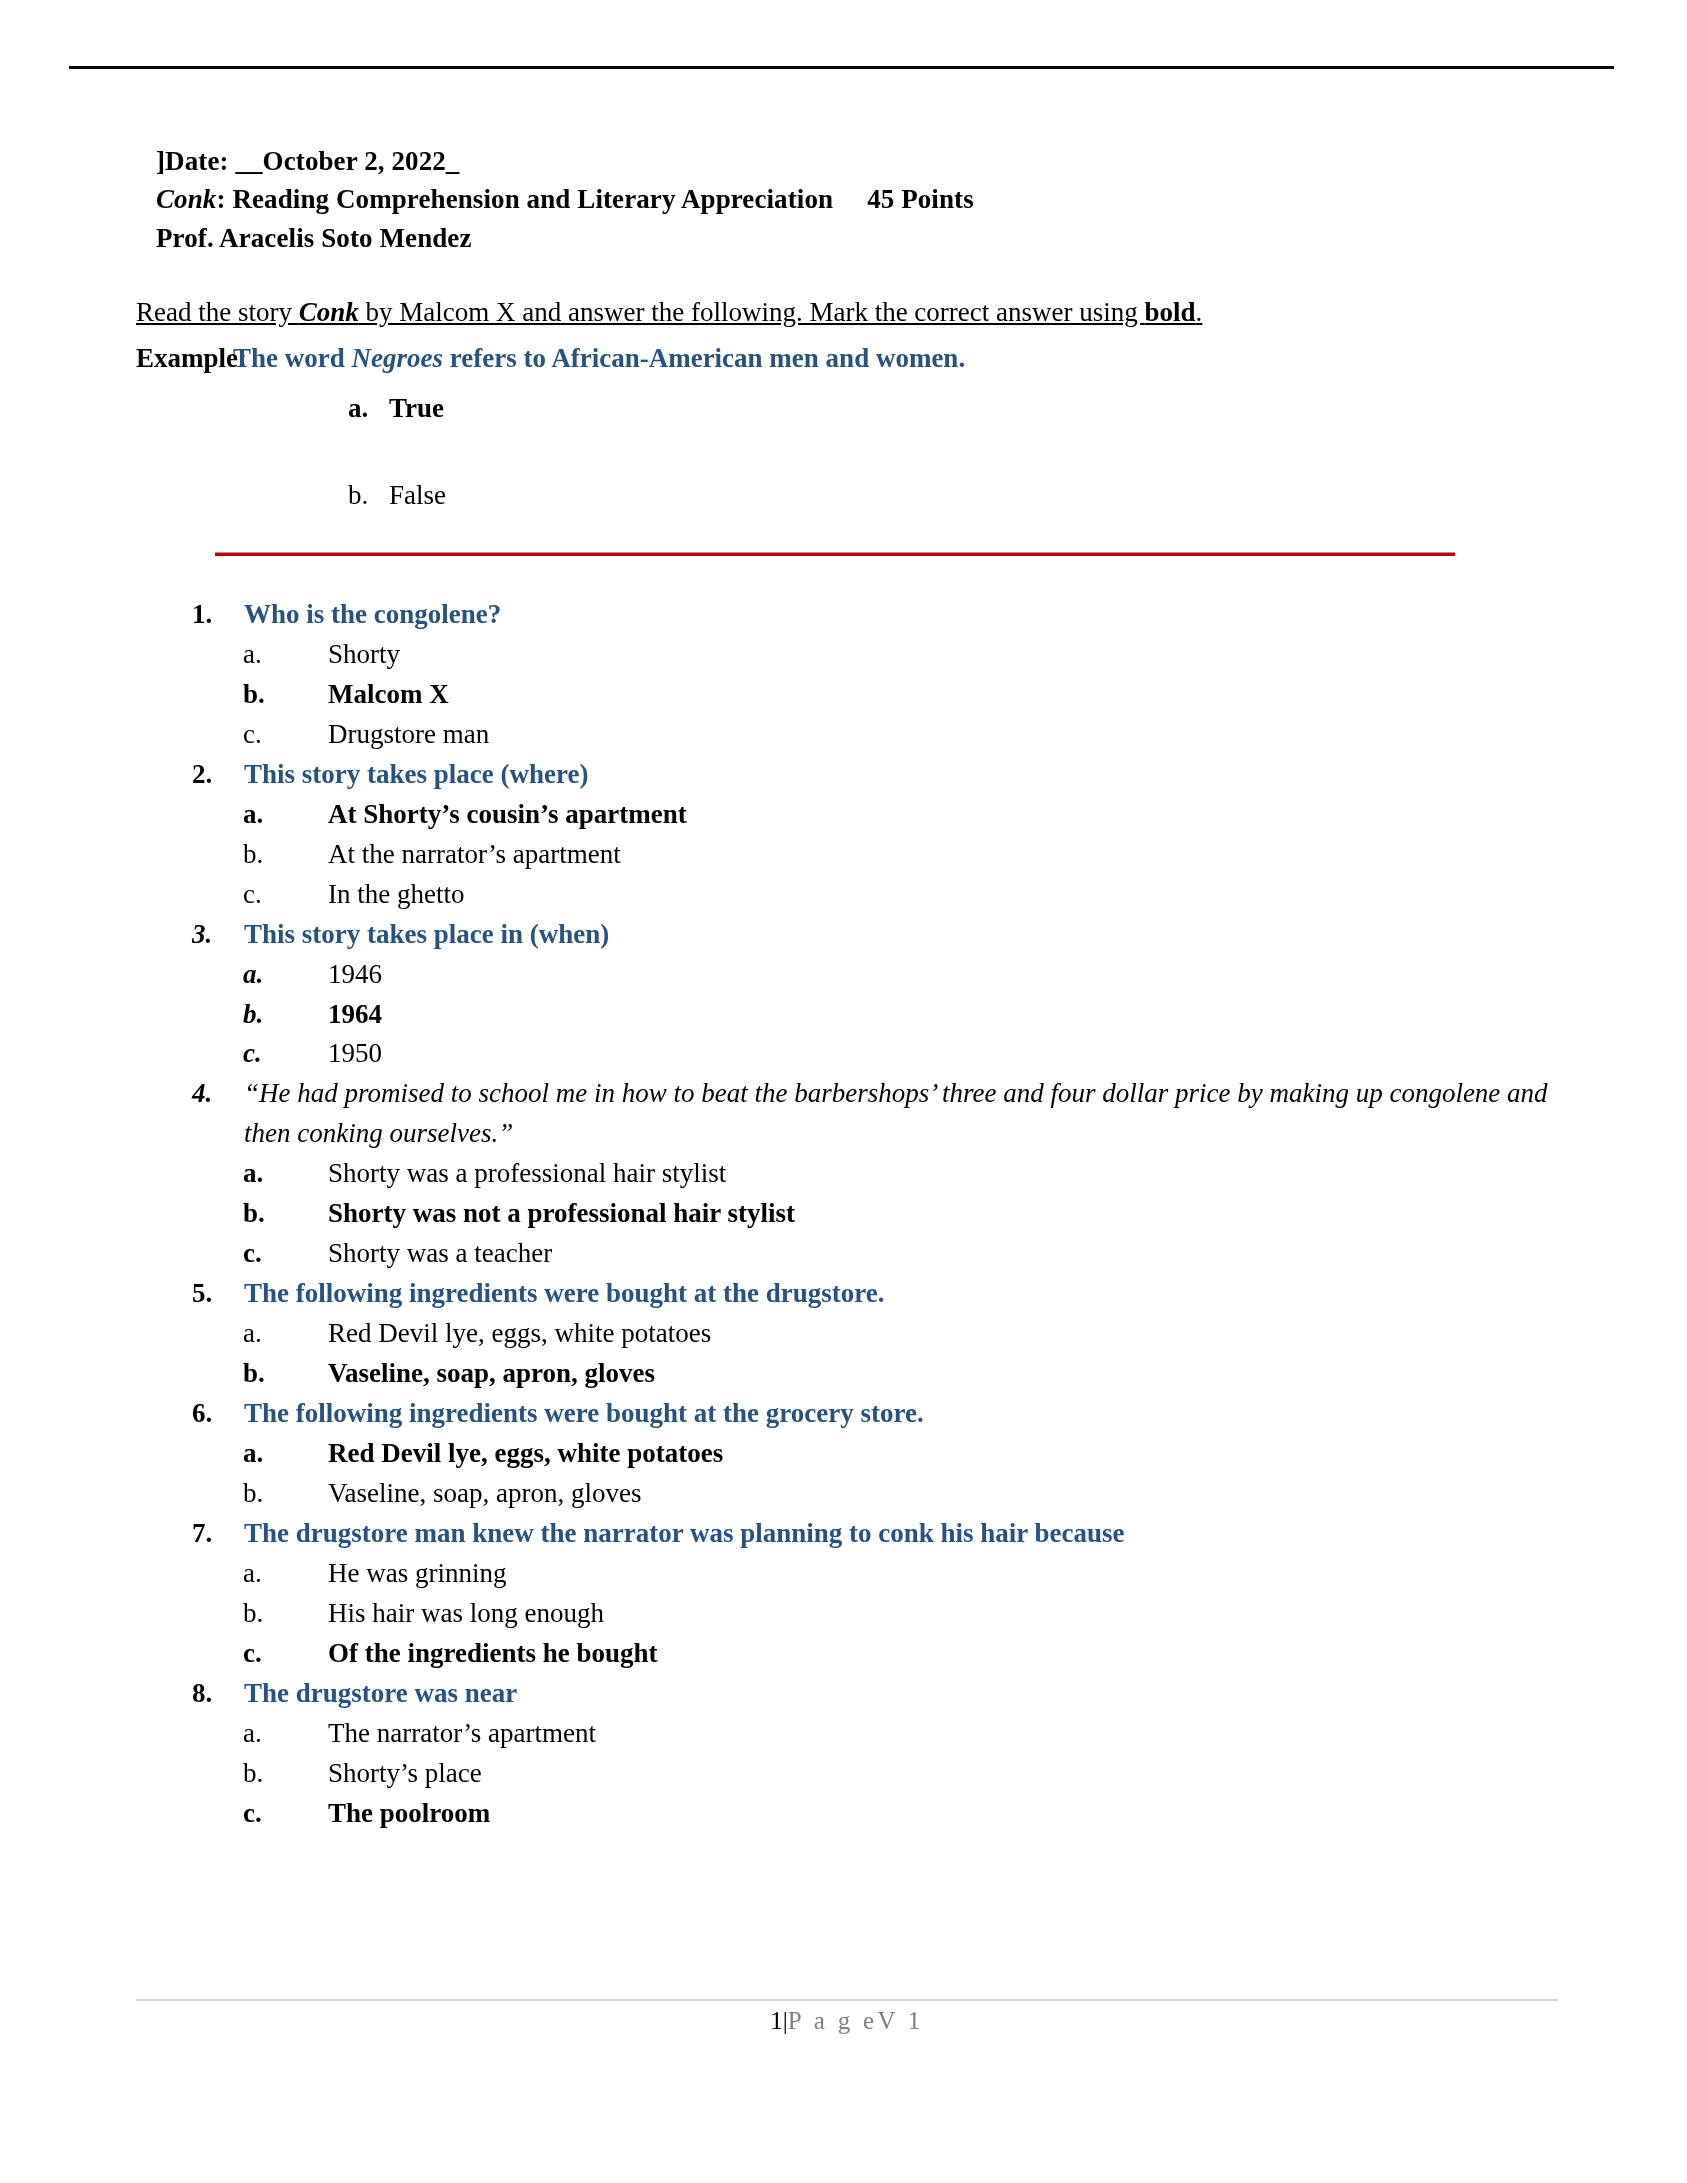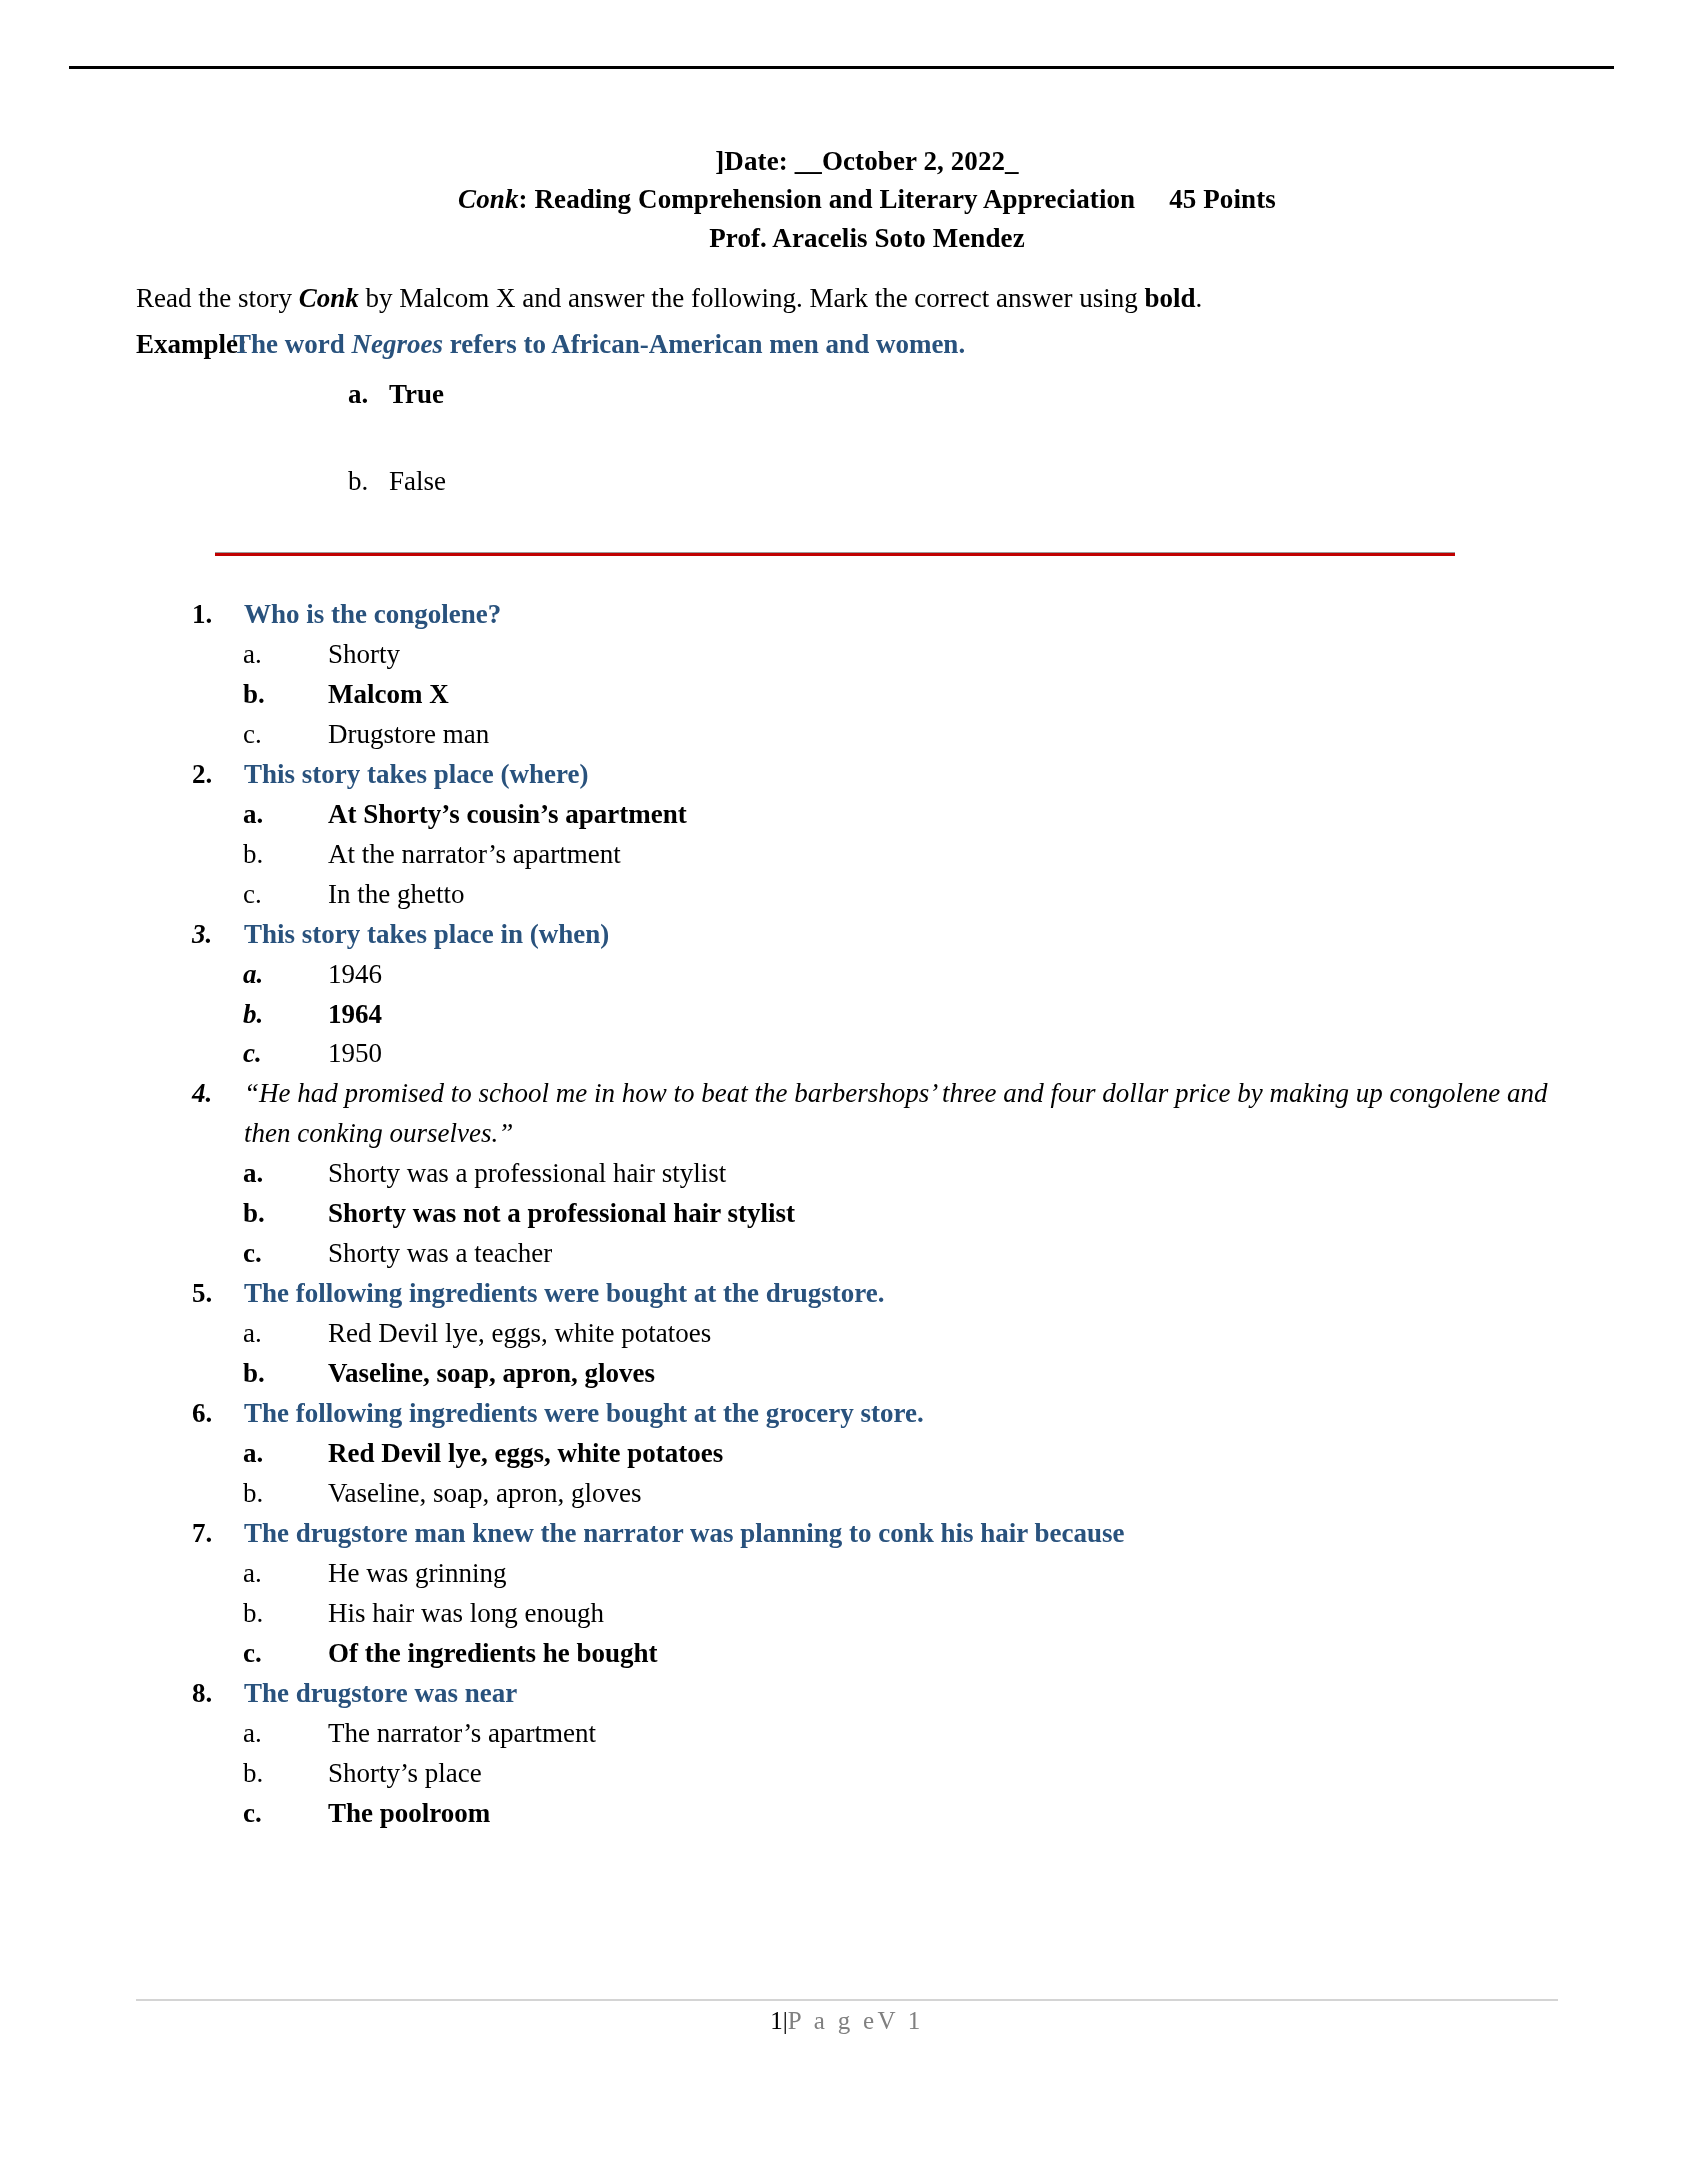--- a/index.html
+++ b/index.html
@@ -41,31 +41,31 @@
     width: 1442px;
   }
 
   
   .doc-heading {
     margin-left: 20px;
     font-size: 27px;
     font-weight: bold;
     line-height: 1.42;
     letter-spacing: 0.1px;
-    text-align: center;
   }
   .doc-heading .line { white-space: nowrap; }
   .ital { font-style: italic; }
   .points-gap { display: inline-block; width: 34px; }
 
   
   .instructions {
-    margin-top: 22px;
+    margin-top: 36px;
     font-size: 27px;
     line-height: 1.45;
+    text-decoration: underline;
   }
   .instructions .bi { font-weight: bold; font-style: italic; }
   .instructions b { font-weight: bold; }
 
   .example-row {
     margin-top: 7.3px;
     font-size: 27px;
     line-height: 1.45;
     display: flex;
     align-items: baseline;

